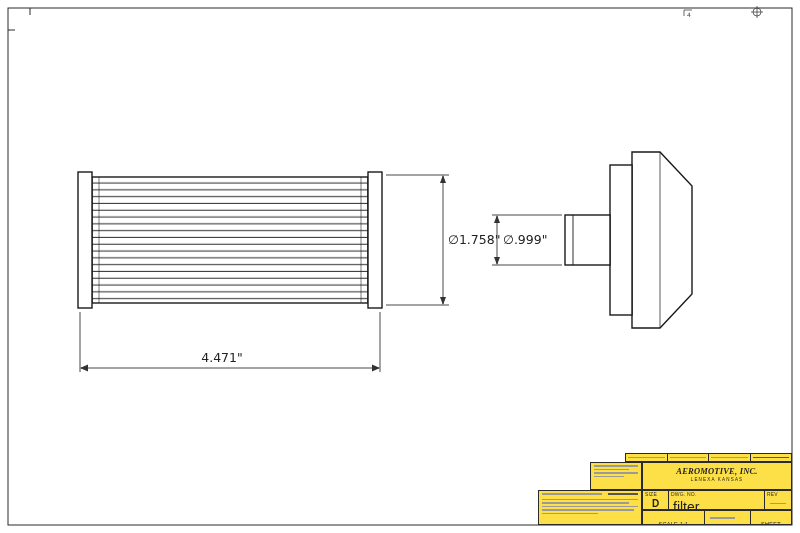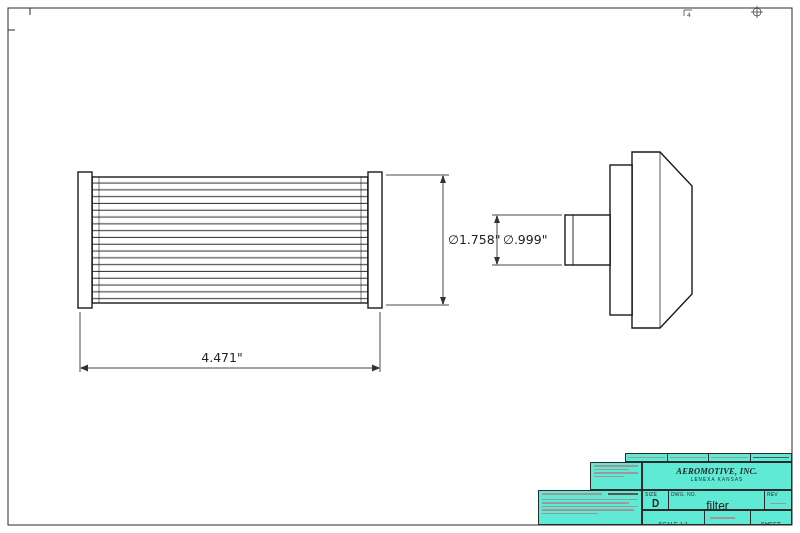--- a/index.html
+++ b/index.html
@@ -1,34 +1,34 @@
 <!DOCTYPE html>
 <html><head>
 <meta charset="utf-8">
 <style>
   html,body{margin:0;padding:0;}
   body{
     width:800px;height:533px;background:#ffffff;position:relative;overflow:hidden;
     font-family:"Liberation Sans", sans-serif;color:#222;
   }
   #cad{position:absolute;left:0;top:0;}
-  .box{position:absolute;border:1px solid #2a2a2a;background:#5eead4;box-sizing:border-box;}
+  .box{position:absolute;border:1px solid #2a2a2a;background:#fde047;box-sizing:border-box;}
   .row{display:flex;}
   .cell{border-right:1px solid #2a2a2a;box-sizing:border-box;padding:1px 2px;overflow:hidden;}
   .cell:last-child{border-right:none;}
   .grow{flex:1;}
   .ml{height:1.5px;background:#9a9a9a;margin:2px 3px;}
   .ml.dark{background:#555;}
   .lbl{font-size:5px;line-height:1.1;color:#333;letter-spacing:.2px;}
   .small{font-size:5.5px;line-height:1.2;color:#222;letter-spacing:.3px;}
   .company{font-family:"Liberation Serif", serif;font-style:italic;font-weight:bold;
            font-size:8.5px;line-height:1.1;margin-top:4px;letter-spacing:.2px;}
   .location{font-size:4.5px;letter-spacing:1.2px;margin-top:1px;}
   .size-val{font-size:10px;font-weight:bold;line-height:1;margin-top:1px;text-align:center;}
-  .dtitle{font-size:12px;line-height:1;margin-top:2px;padding-left:2px;text-align:center;}
+  .dtitle{font-size:14px;line-height:1;margin-top:2px;padding-left:2px;}
   .revcells{display:flex;height:100%;}
   .revcells > div{flex:1;border-right:1px solid #2a2a2a;display:flex;align-items:center;}
   .revcells > div:last-child{border-right:none;}
   .revcells .ml{flex:1;margin:0 2px;}
 </style>
 </head>
 <body>
 
 <svg id="cad" width="800" height="533" viewBox="0 0 800 533">
   <defs>

